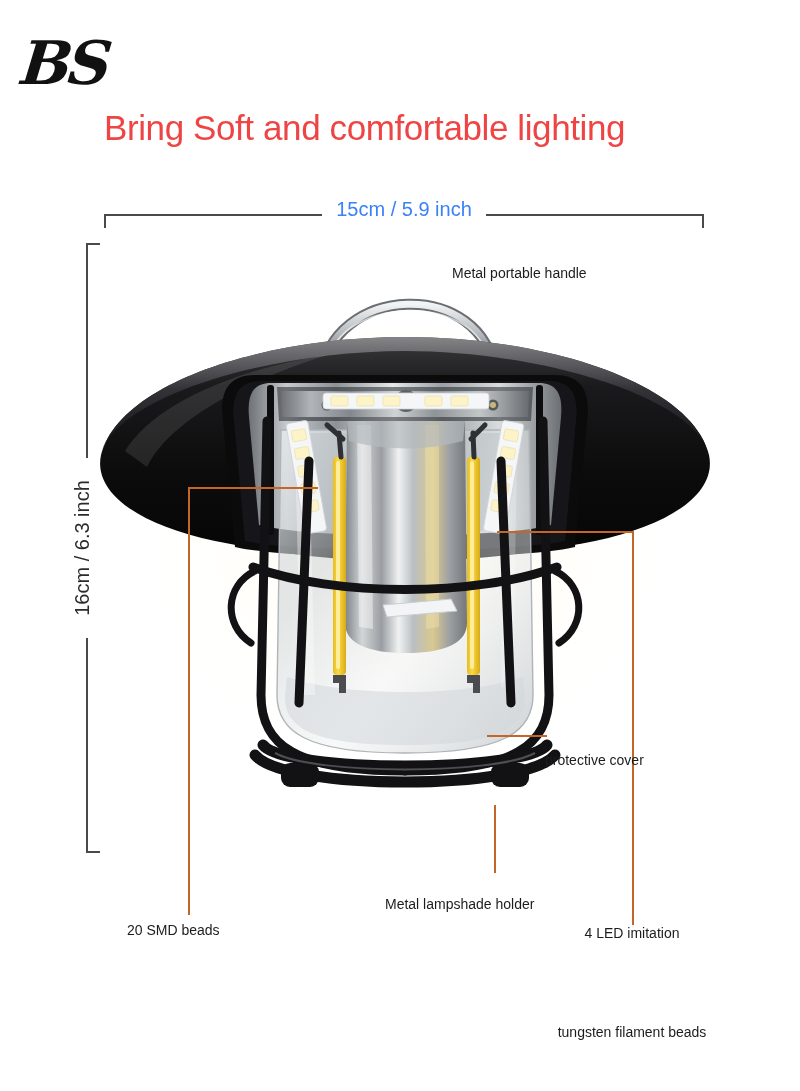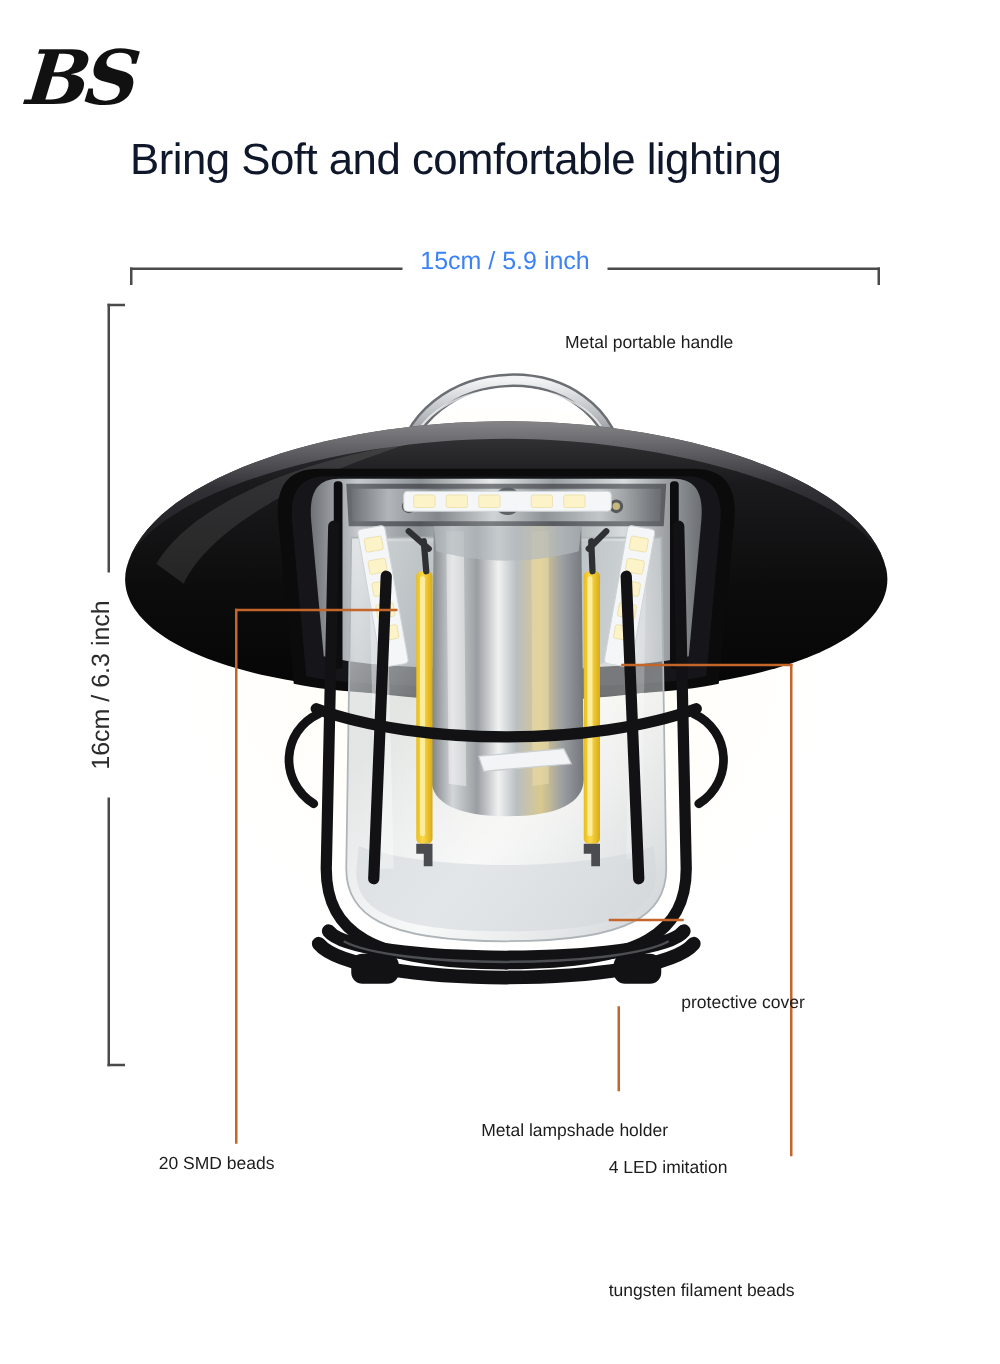--- a/index.html
+++ b/index.html
@@ -40,21 +40,21 @@
   }
 
   
   #headline {
     position: absolute;
     left: 104px;
     top: 108px;
     width: 640px;
     font-size: 35px;
     font-weight: 400;
-    color: #0f172a;
+    color: #ef4444;
     letter-spacing: -0.4px;
     white-space: nowrap;
     font-stretch: condensed;
   }
 
   
   #dim-width {
     position: absolute;
     left: 104px;
     top: 192px;
@@ -147,21 +147,21 @@
 
   
   .callout {
     position: absolute;
     font-size: 14px;
     color: #1c1c1c;
     line-height: 1.28;
     font-stretch: condensed;
     white-space: nowrap;
   }
-  .callout.center { }
+  .callout.center { text-align: center; }
 </style>
 </head>
 <body>
 
 <div id="page">
 
   <div id="brand-logo">
     <div class="logo-text">BS</div>
   </div>
 
@@ -401,21 +401,21 @@
 
   <div class="leader h" style="left:497px; top:531px; width:137px;"></div>
   <div class="leader v" style="left:632px; top:531px; height:394px;"></div>
 
   <div class="leader h" style="left:487px; top:735px; width:60px;"></div>
 
   <div class="leader v" style="left:494px; top:805px; height:68px;"></div>
 
   <div class="callout" style="left:452px; top:265px;">Metal portable handle</div>
 
-  <div class="callout" style="left:545px; top:752px;margin-top:41px;">protective cover</div>
+  <div class="callout" style="left:545px; top:752px;">protective cover</div>
 
   <div class="callout" style="left:337px; top:896px;margin-left:48px;">Metal lampshade holder</div>
 
   <div class="callout" style="left:127px; top:922px;">20 SMD beads</div>
 
   <div class="callout center" style="left:487px; top:925px; width:290px;">4 LED imitation</div>
   <div class="callout center" style="left:487px; top:987px; width:290px;margin-top:37px;">tungsten filament beads</div>
 
 </div>
 

